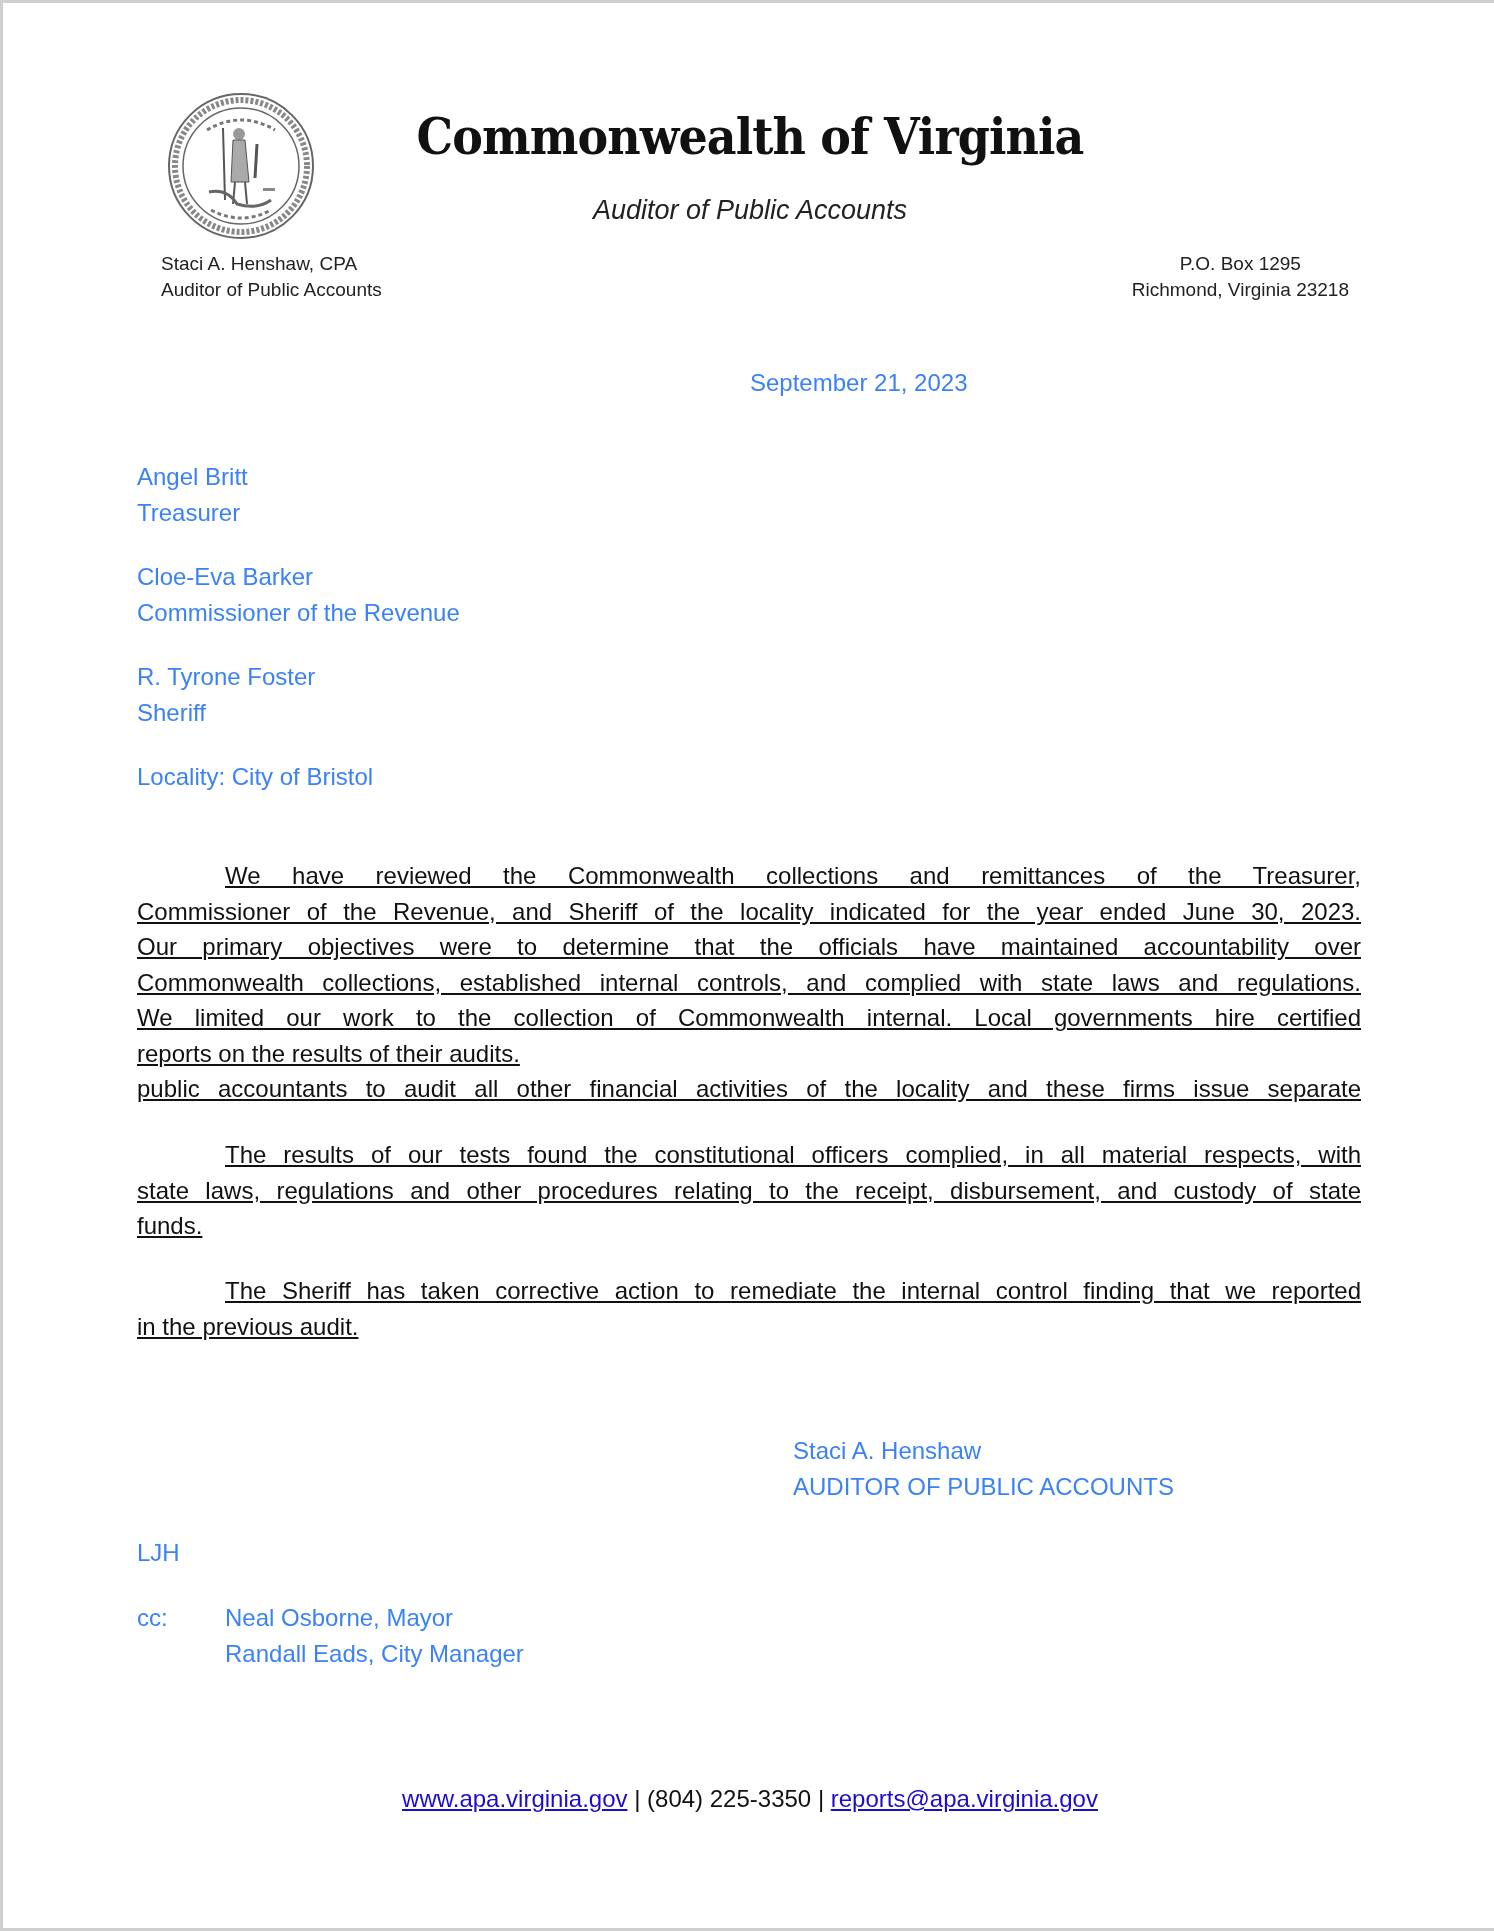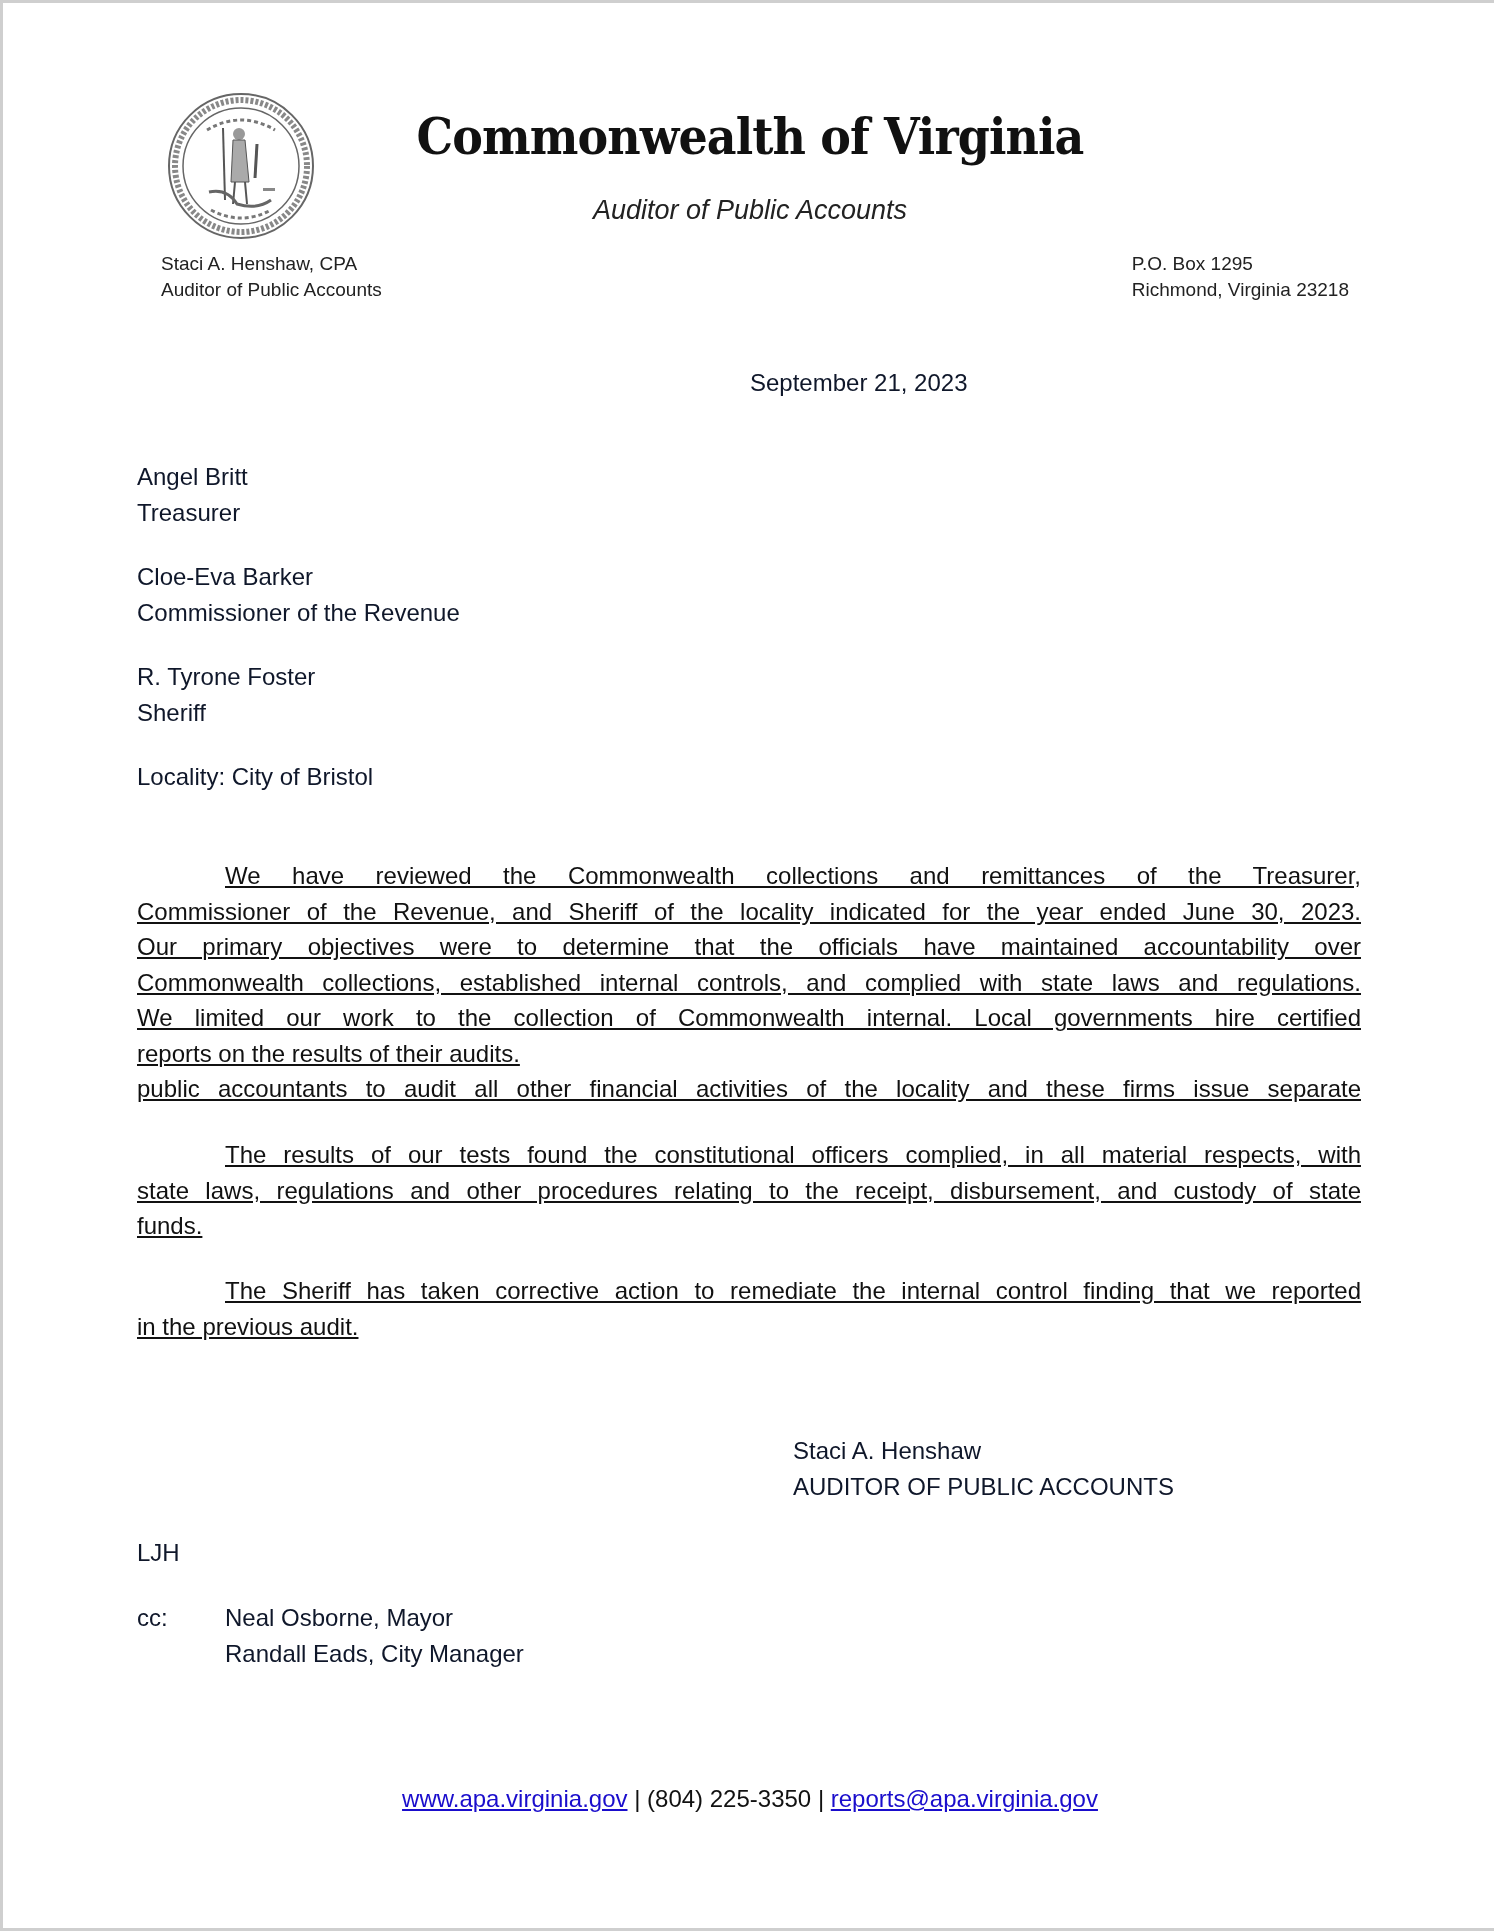--- a/index.html
+++ b/index.html
@@ -17,22 +17,22 @@
     position: absolute; left: 0; width: 1494px; top: 104px; text-align: center;
     font-family: "DejaVu Serif", serif; font-weight: bold; font-size: 50px;
     letter-spacing: -1px; color: #111; transform: scaleX(0.92);
   }
   .subtitle {
     position: absolute; left: 0; width: 1494px; top: 192px; text-align: center;
     font-family: "Liberation Sans", sans-serif; font-style: italic; font-size: 27px; color: #222;
   }
   .hdr { font-size: 19px; line-height: 26px; color: #222; }
   .hdr-left { left: 158px; top: 248px; }
-  .hdr-right { right: 156px; top: 248px; text-align: left; }
-  .txt { font-size: 24px; line-height: 35.5px; color: #0f172a; }
+  .hdr-right { right: 156px; top: 248px; text-align: center; }
+  .txt { font-size: 24px; line-height: 35.5px; color: #3b82f6; }
   .date { left: 747px; top: 362px; }
   .addr { left: 134px; top: 456px; }
   .addr .blk { margin-bottom: 29px; }
   .addr .blk div { height: 35.5px; }
   .para { position: absolute; left: 134px; width: 1224px; font-size: 24px; line-height: 35.5px; color: #111; }
   .para .ln { display: block; height: 35.5px; text-align: justify; text-align-last: justify; white-space: normal; overflow: hidden; text-decoration: underline; }
   .para .ln.last { text-align-last: left; }
   .para .ln.first { padding-left: 88px; }
   .p1 { top: 855px; }
   .p2 { top: 1134px; }

